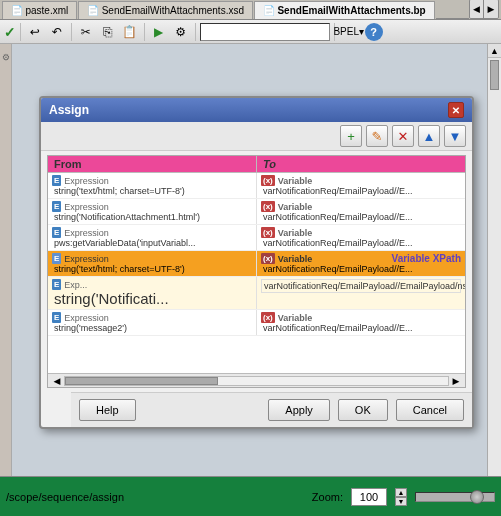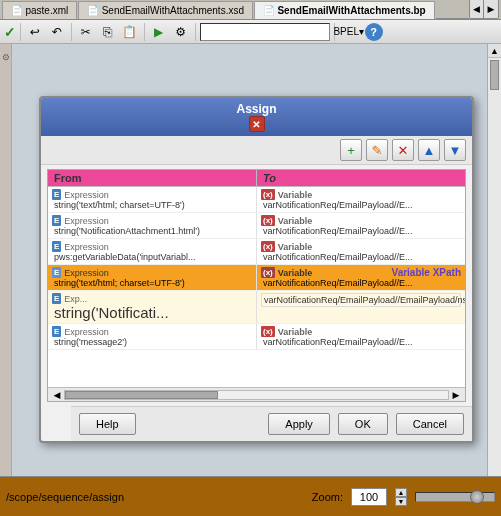--- a/index.html
+++ b/index.html
@@ -83,21 +83,20 @@
     .dialog-titlebar {
       background: linear-gradient(to bottom, #6080c8, #4060a8);
       color: white;
       font-weight: bold;
       font-size: 12px;
       padding: 4px 8px;
       display: flex;
       align-items: center;
       justify-content: space-between;
       border-radius: 2px 2px 0 0;
-      flex-direction: column;
     }
 
     .dialog-close-btn {
       background: #c0392b;
       border: 1px solid #922b21;
       color: white;
       width: 16px;
       height: 16px;
       border-radius: 2px;
       cursor: pointer;
@@ -285,21 +284,21 @@
     }
     .footer-spacer { flex: 1; }
 
     
     .status-bar {
       position: absolute;
       bottom: 0;
       left: 0;
       right: 0;
       height: 40px;
-      background: #a16207;
+      background: #15803d;
       border-top: 1px solid #888;
       display: flex;
       align-items: center;
       padding: 16px 6px;
       gap: 8px;
       font-size: 11px;
     }
     .status-spacer { flex: 1; }
     .zoom-input {
       width: 36px;

